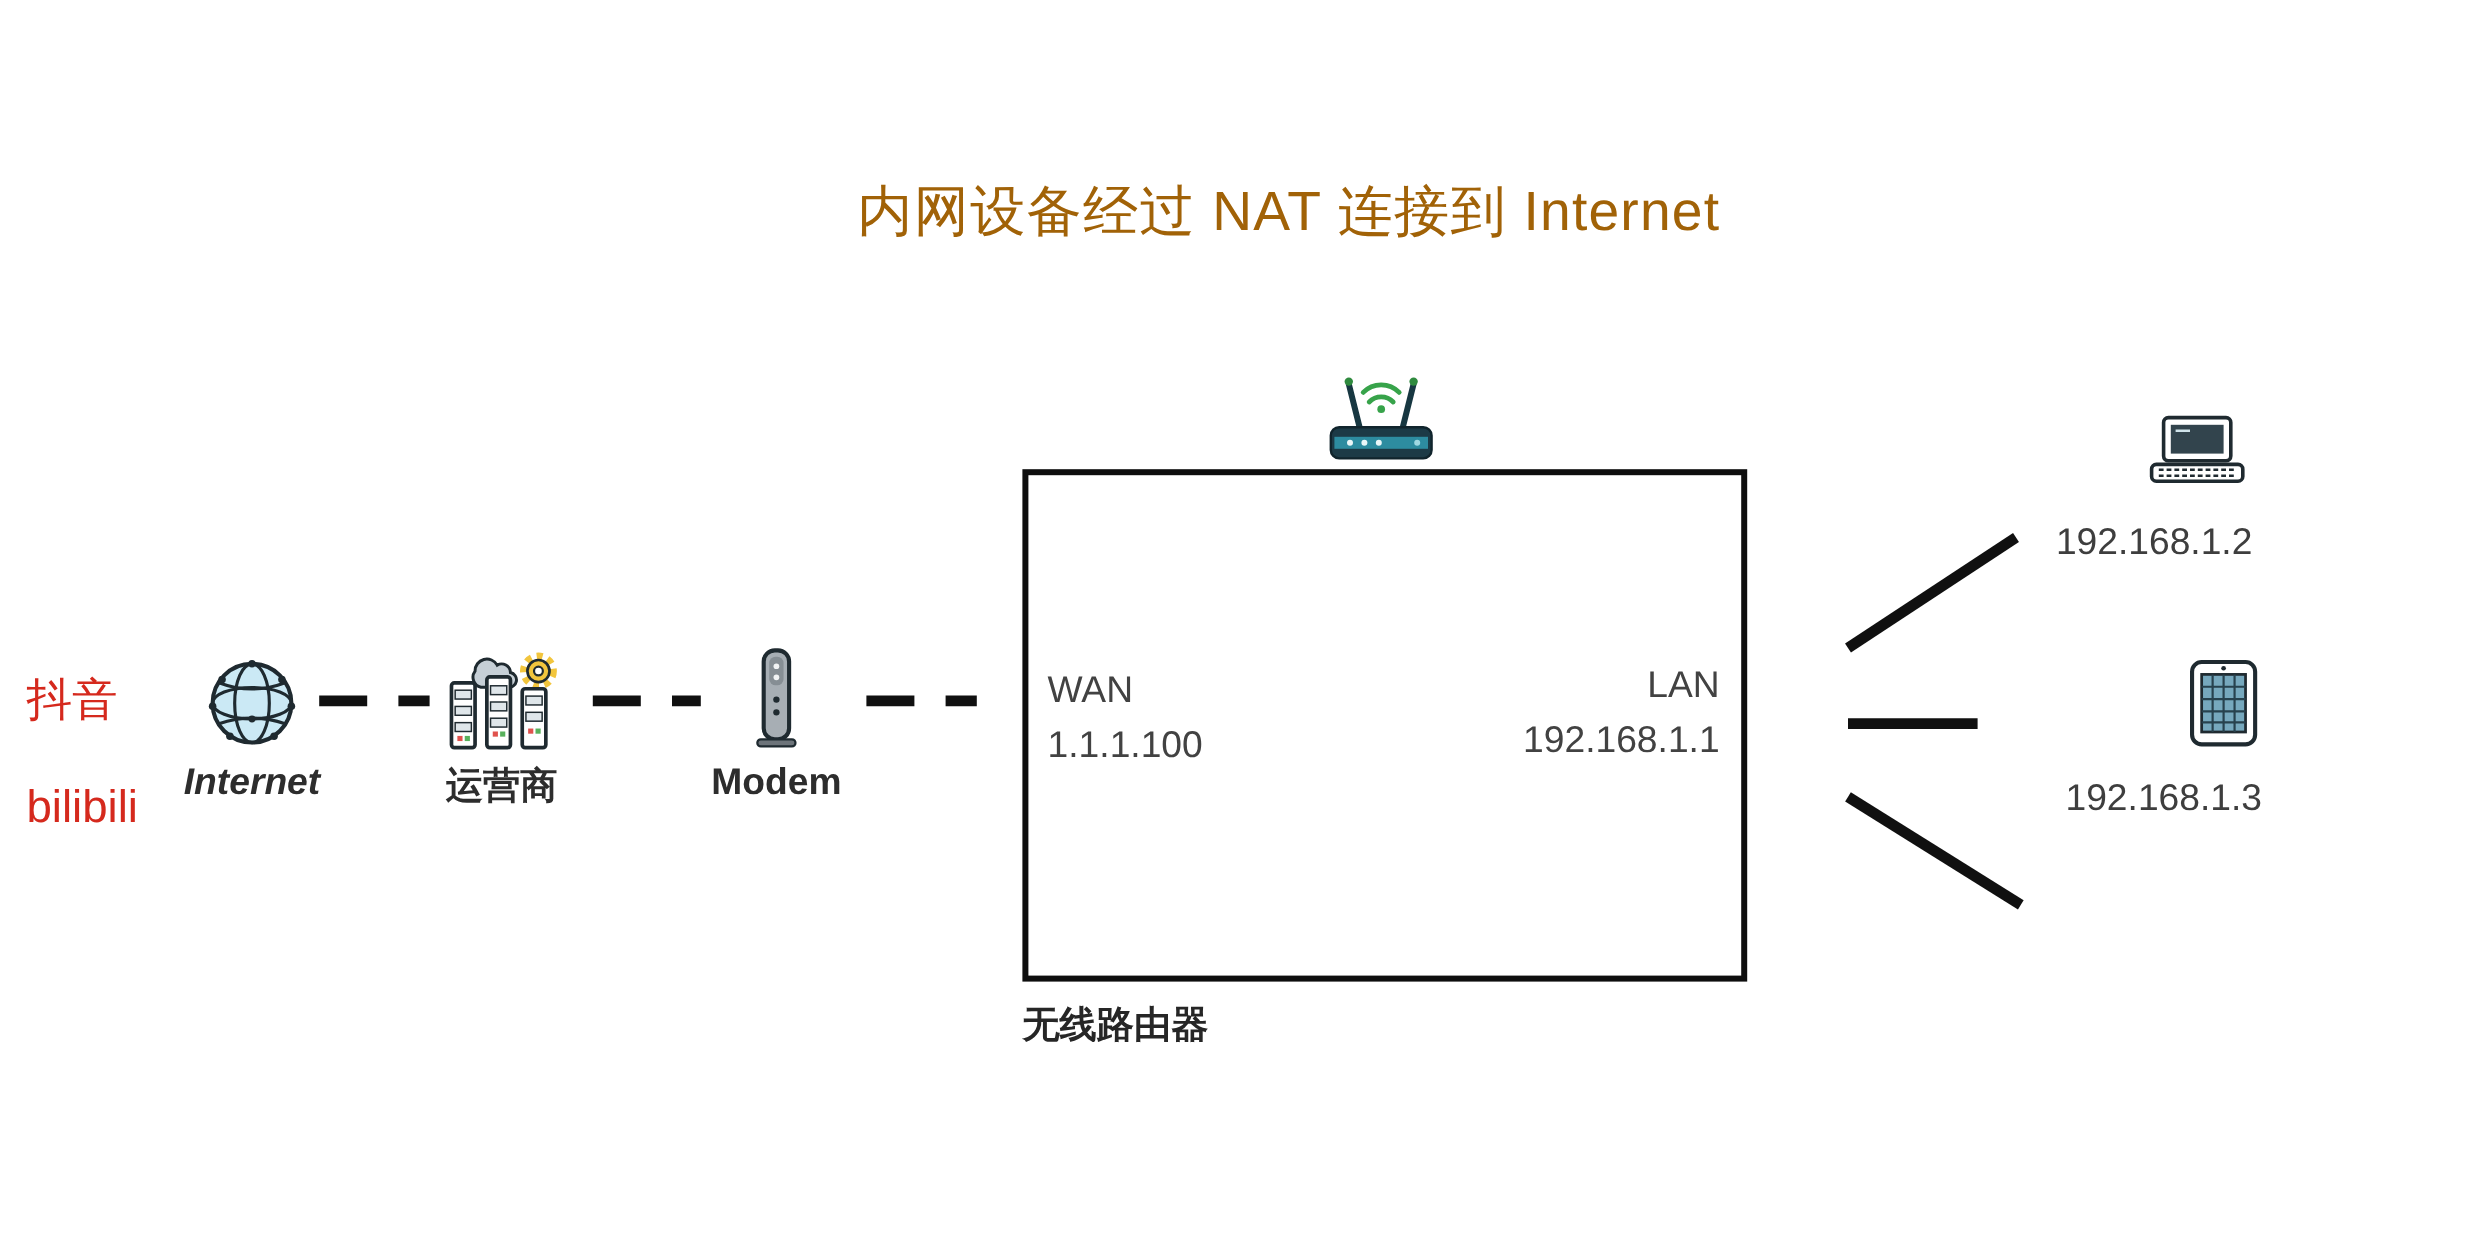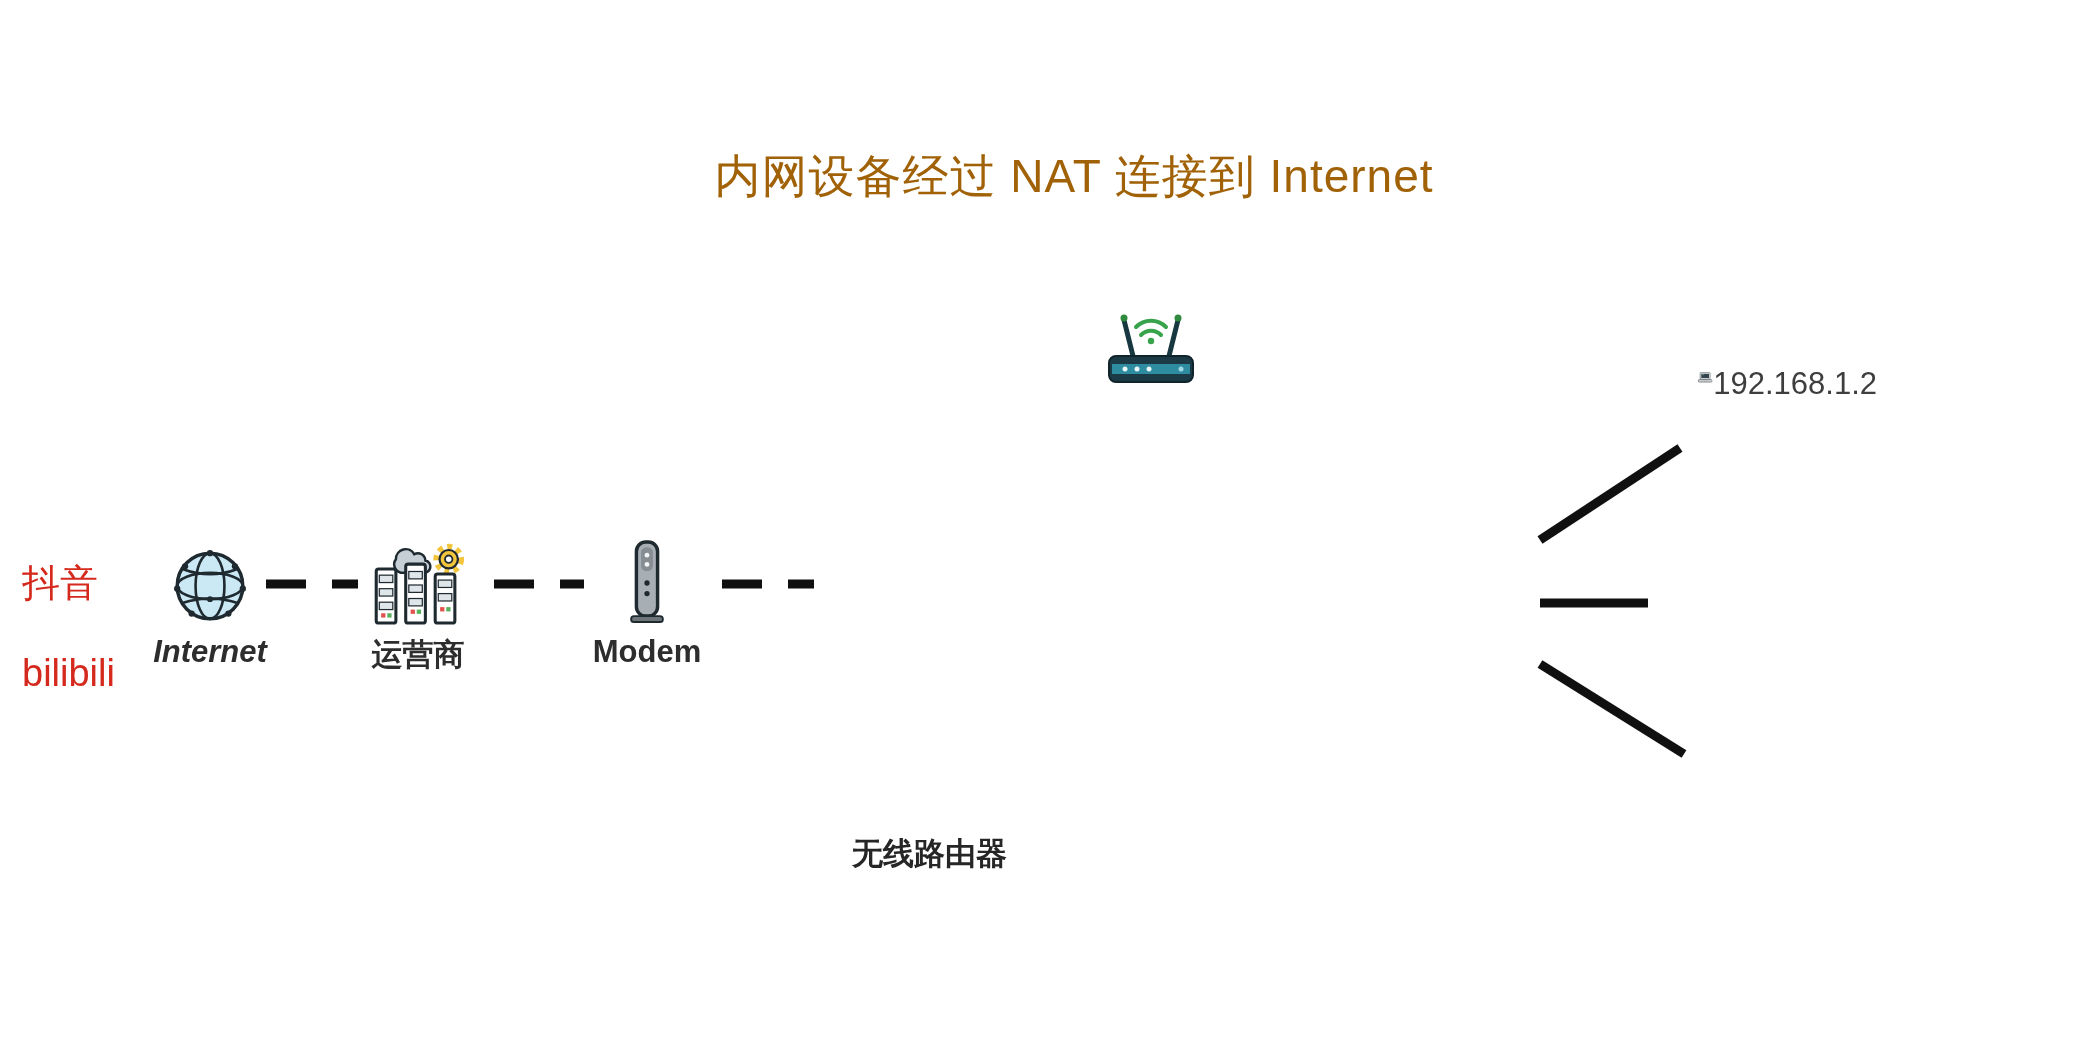--- a/index.html
+++ b/index.html
@@ -26,21 +26,21 @@
   .node-modem    { left:592px; top:536px; width:110px; }
 
   .router-box { position:absolute; left:852px; top:391px; width:604px; height:427px;
                 border:5px solid #0e0e0e; background:#ffffff; }
   .router-box .wan { position:absolute; left:16px;  top:156px; font-size:31px; color:#424242; line-height:46px; }
   .router-box .lan { position:absolute; right:18px; top:152px; font-size:31px; color:#424242; line-height:46px; text-align:right; }
   .router-icon { position:absolute; left:1103px; top:310px; }
   .router-caption { position:absolute; left:852px; top:833px; width:604px; 
                     font-weight:bold; font-size:31px; color:#262626; }
 
-  .device { position:absolute; display:flex; flex-direction:row; align-items:center; width:180px; }
+  .device { position:absolute; display:flex; flex-direction:column; align-items:flex-end; width:180px;gap:11px; }
   .device .ip { margin-top:12px; font-size:31px; color:#3e3e3e; white-space:nowrap; }
   .dev-laptop { left:1697px; top:345px; }
   .dev-tablet { left:1705px; top:548px; }
   .dev-phone  { left:1704px; top:746px; }
 </style>
 </head>
 <body>
 
 <div class="canvas">
 
@@ -134,29 +134,54 @@
       <circle cx="48" cy="31" r="3.2" fill="#37a34a"></circle>
       <rect x="6" y="46" width="84" height="26" rx="7" fill="#1c3a46" stroke="#10242c" stroke-width="2"></rect>
       <rect x="9" y="54" width="78" height="10" fill="#2d8ca0"></rect>
       <circle cx="22" cy="59" r="2.5" fill="#eaf6f8"></circle>
       <circle cx="34" cy="59" r="2.5" fill="#eaf6f8"></circle>
       <circle cx="46" cy="59" r="2.5" fill="#eaf6f8"></circle>
       <circle cx="78" cy="59" r="2.5" fill="#9fd8e2"></circle>
     </svg>
   </div>
 
+  <div class="router-box">
+    <div class="wan">
+      <div>WAN</div>
+      <div>1.1.1.100</div>
+    </div>
+    <div class="lan">
+      <div>LAN</div>
+      <div>192.168.1.1</div>
+    </div>
+  </div>
   <div class="router-caption">无线路由器</div>
 
   <div class="device dev-laptop">
     <svg width="92" height="66" viewBox="0 0 92 66">
       <rect x="18" y="3" width="56" height="36" rx="4" fill="#ffffff" stroke="#1f2a30" stroke-width="3"></rect>
       <rect x="24" y="9" width="44" height="24" fill="#32444d"></rect>
       <line x1="28" y1="14" x2="40" y2="14" stroke="#cfe3ea" stroke-width="2"></line>
       <rect x="8" y="42" width="76" height="14" rx="4" fill="#ffffff" stroke="#1f2a30" stroke-width="3"></rect>
       <line x1="14" y1="46.5" x2="78" y2="46.5" stroke="#1f2a30" stroke-width="2" stroke-dasharray="4 2.5"></line>
       <line x1="14" y1="51.5" x2="78" y2="51.5" stroke="#1f2a30" stroke-width="2" stroke-dasharray="4 2.5"></line>
     </svg>
     <div class="ip">192.168.1.2</div>
   </div>
 
+  <div class="device dev-tablet">
+    <svg width="64" height="76" viewBox="0 0 56 66">
+      <rect x="5" y="3" width="46" height="60" rx="7" fill="#ffffff" stroke="#1f2a30" stroke-width="3"></rect>
+      <rect x="12" y="12" width="32" height="42" fill="#76a8bd" stroke="#1f2a30" stroke-width="2"></rect>
+      <line x1="20" y1="12" x2="20" y2="54" stroke="#27424e" stroke-width="1.6"></line>
+      <line x1="28" y1="12" x2="28" y2="54" stroke="#27424e" stroke-width="1.6"></line>
+      <line x1="36" y1="12" x2="36" y2="54" stroke="#27424e" stroke-width="1.6"></line>
+      <line x1="12" y1="21" x2="44" y2="21" stroke="#27424e" stroke-width="1.6"></line>
+      <line x1="12" y1="30" x2="44" y2="30" stroke="#27424e" stroke-width="1.6"></line>
+      <line x1="12" y1="39" x2="44" y2="39" stroke="#27424e" stroke-width="1.6"></line>
+      <line x1="12" y1="47" x2="44" y2="47" stroke="#27424e" stroke-width="1.6"></line>
+      <circle cx="28" cy="7.5" r="1.7" fill="#1f2a30"></circle>
+    </svg>
+    <div class="ip">192.168.1.3</div>
+  </div>
 
 
 </div>
 
 </body></html>

